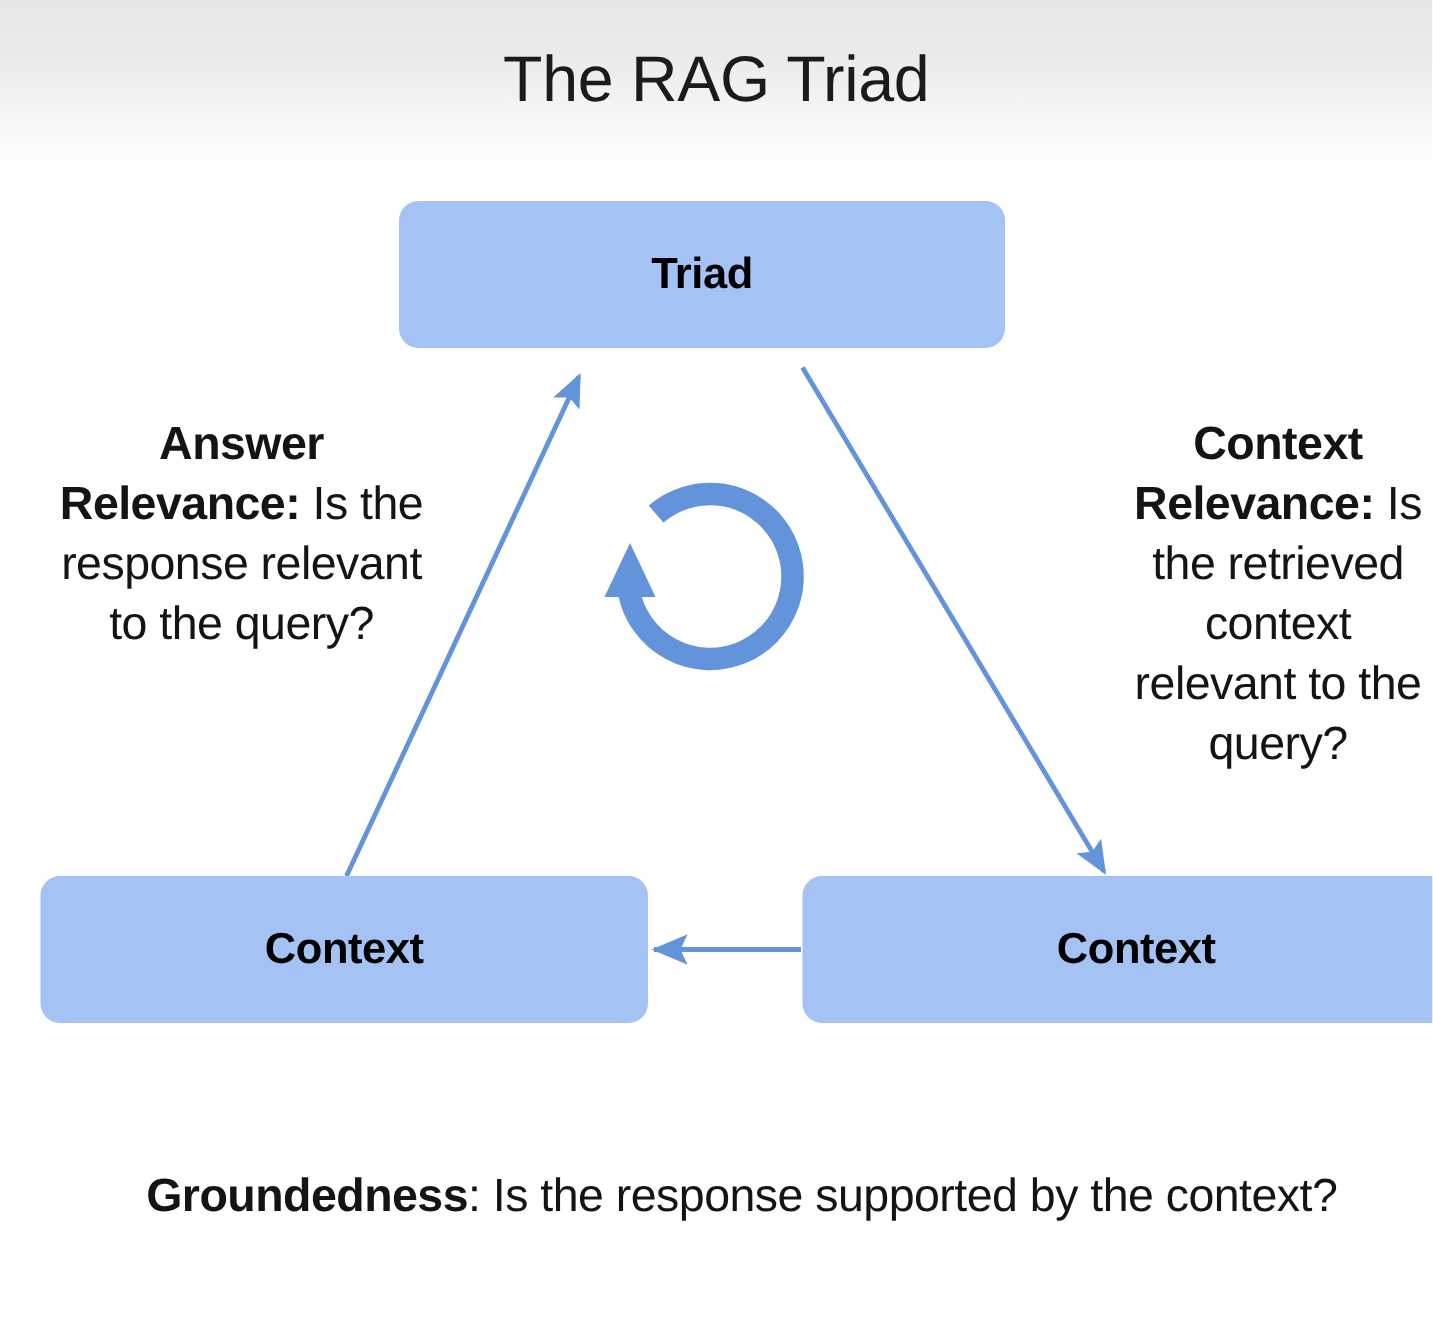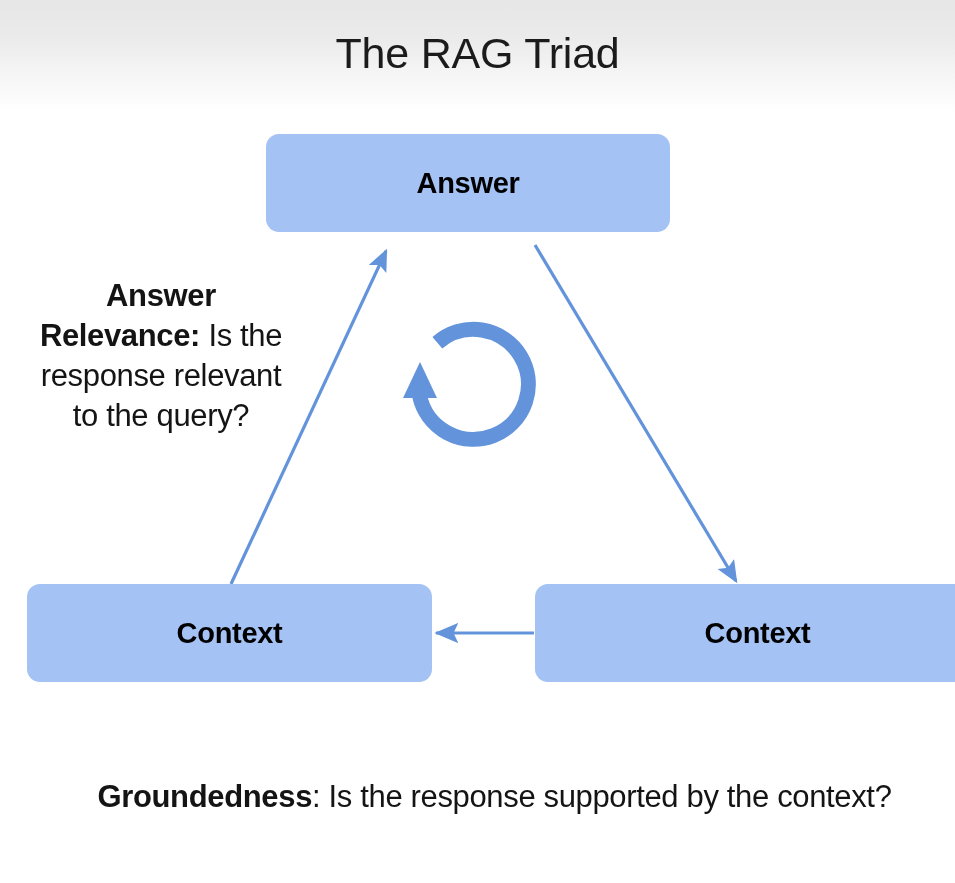--- a/index.html
+++ b/index.html
@@ -128,34 +128,38 @@
     <line x1="534" y1="633" x2="436" y2="633" stroke="#6293db" stroke-width="3.2" marker-end="url(#ah-left)"></line>
 
     <g>
       <path d="M 420 388
                A 55 55 0 1 0 445 338" fill="none" stroke="#6293db" stroke-width="15" stroke-linecap="butt" transform="rotate(-8 475 395)"></path>
       <polygon points="420,362 403,398 437,398" fill="#6293db"></polygon>
     </g>
   </svg>
 
   <div class="node" id="node-query">
-    <span class="node-label">Answer</span>
+    <span class="node-label">Triad</span>
   </div>
 
   <div class="node" id="node-response">
     <span class="node-label">Context</span>
   </div>
 
   <div class="node" id="node-context">
     <span class="node-label">Context</span>
   </div>
 
   <div class="annotation" id="annotation-answer-relevance">
     <span class="term">Answer Relevance:</span>
     <span>Is the response relevant to the query?</span>
   </div>
 
+  <div class="annotation" id="annotation-context-relevance">
+    <span class="term">Context Relevance:</span>
+    <span>Is the retrieved context relevant to the query?</span>
+  </div>
 
   <div id="caption-groundedness">
     <span class="term">Groundedness</span><span>: </span><span>Is the response supported by the context?</span>
   </div>
 
 </div>
 
 </body></html>

